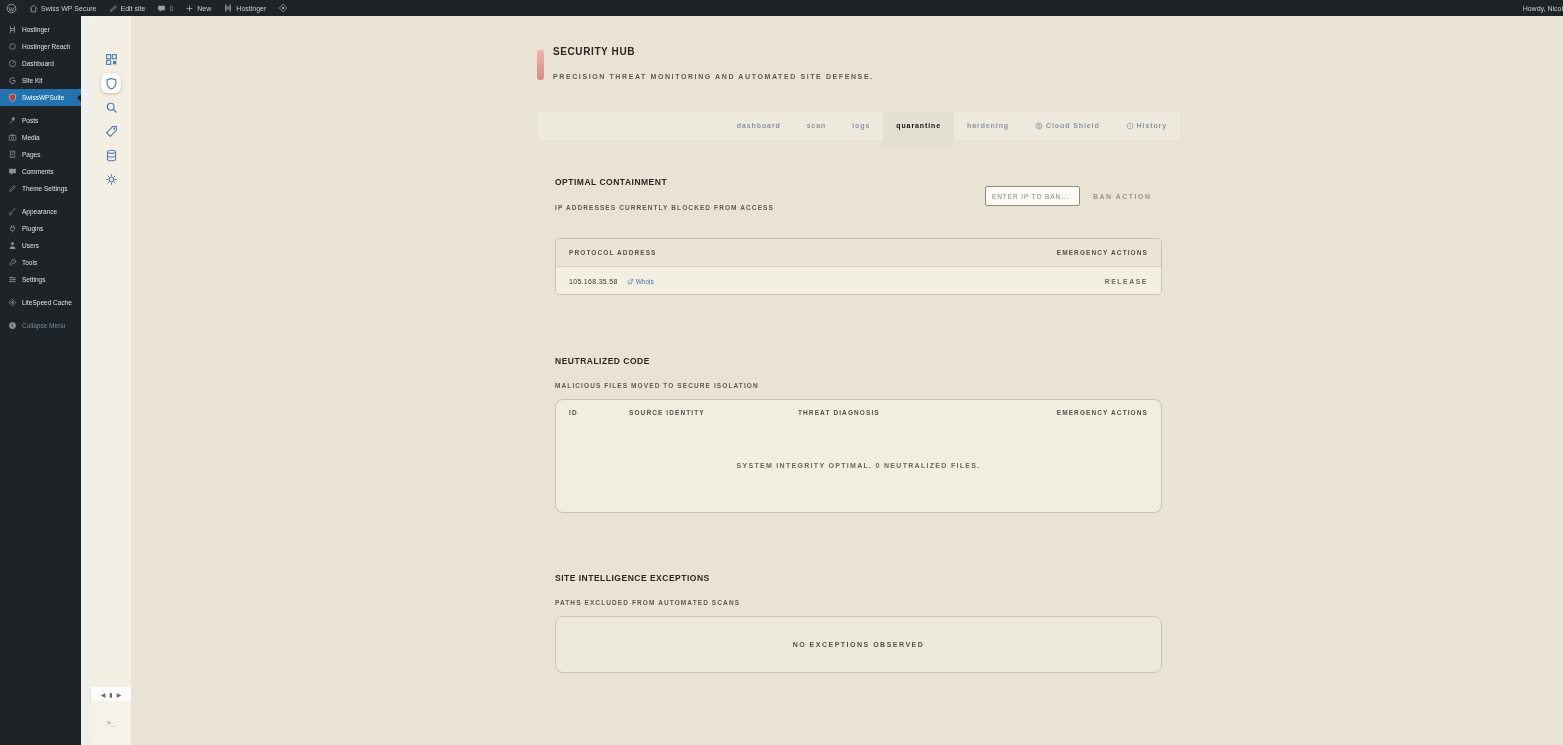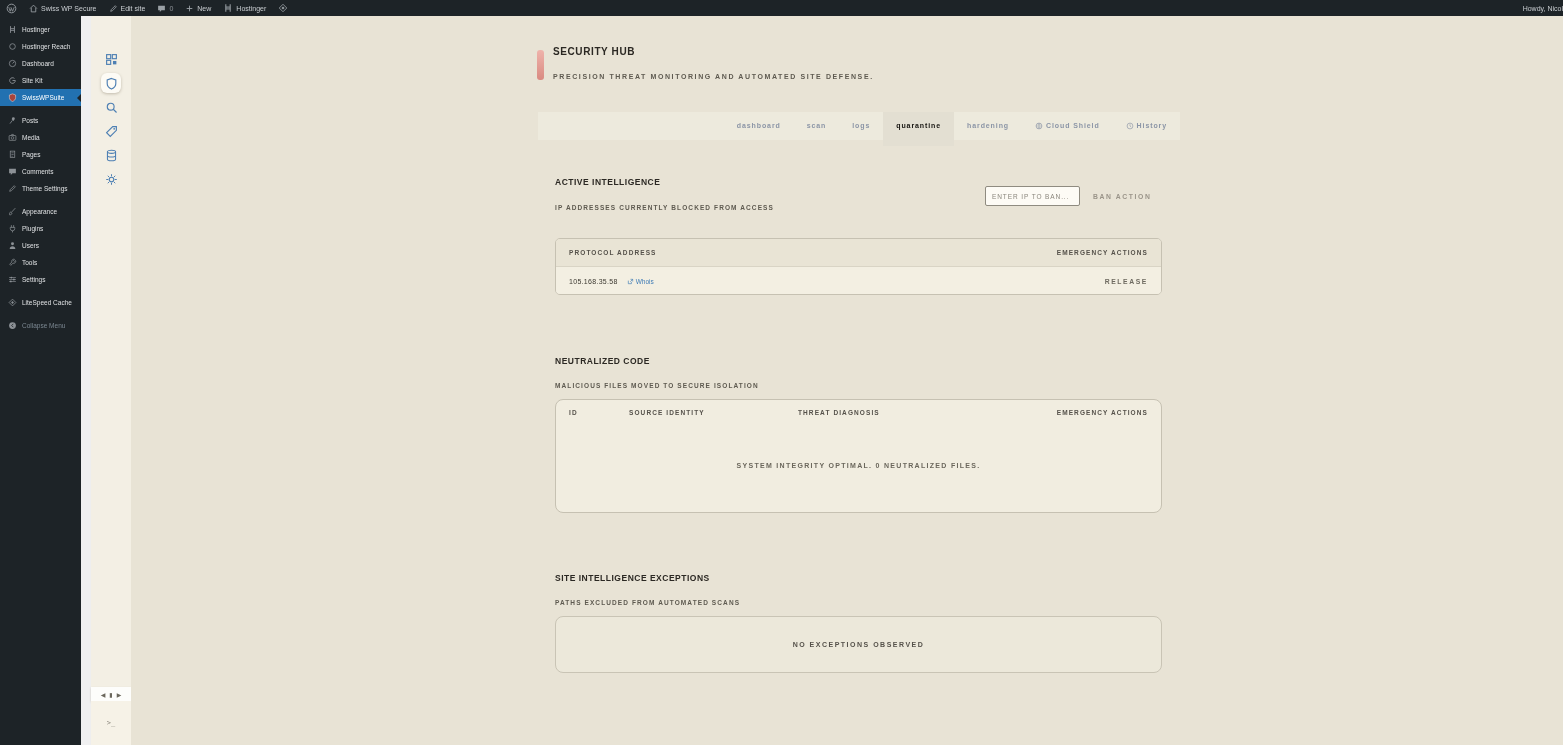--- a/index.html
+++ b/index.html
@@ -419,21 +419,21 @@
       <span class="ticon">
           <svg width="8" height="8" viewBox="0 0 16 16">
             <circle cx="8" cy="8" r="5.8" fill="none" stroke="currentColor" stroke-width="1.3"></circle>
             <path d="M8 4.5V8l2.3 2" fill="none" stroke="currentColor" stroke-width="1.2"></path>
           </svg>
         </span>
       <span>History</span>
     </div>
   </div>
 
-  <div class="sec-title" style="left:424px; top:161px;">ACTIVE INTELLIGENCE</div>
+  <div class="sec-title" style="left:424px; top:161px;">OPTIMAL CONTAINMENT</div>
   <div class="sec-sub" style="left:424px; top:188px;">IP ADDRESSES CURRENTLY BLOCKED FROM ACCESS</div>
 
   <input id="ip-input" type="text" placeholder="ENTER IP TO BAN..." style="">
   <button id="ban-btn">BAN ACTION</button>
 
   <div id="ip-table">
     <div class="thead">
       <span>PROTOCOL ADDRESS</span>
       <span>EMERGENCY ACTIONS</span>
     </div>

